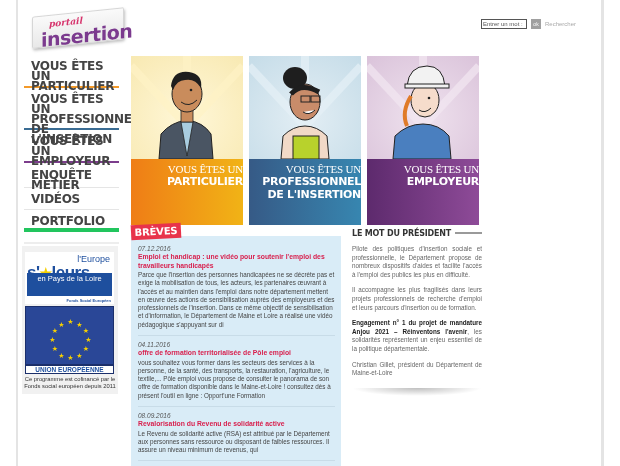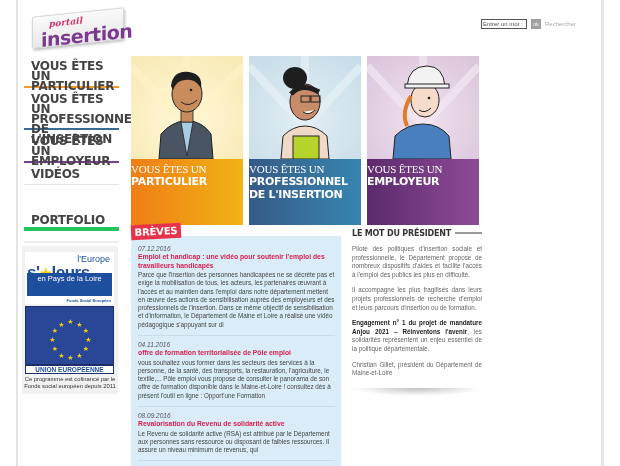--- a/index.html
+++ b/index.html
@@ -23,41 +23,41 @@
   .search-label { font-size: 6px; color: #aaa; margin-left: 4px; }
 
   
   .nav { position: absolute; left: 24px; top: 57px; width: 95px; }
   .nav-item { display: block; font-family: "DejaVu Sans", sans-serif; font-weight: bold; font-size: 12px; color: #444; text-transform: uppercase; padding: 4px 4px 4px 7px; line-height: 10px; letter-spacing: -0.3px; }
   .nav-item.i1 { height: 31px; border-bottom: 2px solid #f39a2a; }
   .nav-item.i2 { height: 42px; border-bottom: 2px solid #3a6c93; padding-top: 6px; }
   .nav-item.i3 { height: 33px; border-bottom: 2px solid #7c3d8c; padding-top: 6px; }
   .nav-item.i4 { height: 25px; border-bottom: 1px solid #e5e5e5; padding-top: 7px; }
   .nav-item.i5 { height: 22px; border-bottom: 1px solid #e5e5e5; padding-top: 6px; }
-  .nav-item.i6 { height: 22px; border-bottom: 4px solid #22c55e; padding-top: 6px; margin-top: 24px; }
+  .nav-item.i6 { height: 22px; border-bottom: 4px solid #22c55e; padding-top: 6px; }
   .nav-sep { height: 2px; background: #ededed; margin-top: 10px; }
 
   
   .eu { position: absolute; left: 22px; top: 246px; width: 96px; height: 148px; background: #f1f1f1; }
   .eu-engage { position: absolute; left: 3px; top: 6px; width: 89px; height: 52px; background: #fff; }
   .eu-leurope { position: absolute; right: 4px; top: 2px; font-size: 9px; color: #1e4f9e; }
   .eu-sengage { position: absolute; left: 2px; top: 11px; font-size: 17px; color: #1e4f9e; font-weight: bold; letter-spacing: -0.5px; }
   .eu-star { color: #f6d000; font-size: 14px; }
   .eu-band { position: absolute; left: 2px; bottom: 8px; width: 85px; height: 23px; background: #1e4f9e; color: #fff; font-size: 7.5px; line-height: 11px; text-align: center; }
   .eu-fse { position: absolute; left: 0; bottom: 1px; width: 89px; text-align: right; font-size: 4px; color: #1e4f9e; padding-right: 3px; font-weight: bold; }
   .eu-flag { position: absolute; left: 3px; top: 60px; width: 89px; height: 59px; background: #2a4797; border: 1px solid #1b2f6b; }
   .eu-flag svg { position: absolute; left: 0; top: 0; }
   .eu-union { position: absolute; left: 3px; top: 119px; width: 89px; height: 9px; background: #fff; border: 1px solid #1b2f6b; font-size: 6.5px; color: #1e4f9e; text-align: center; line-height: 7px; font-weight: bold; }
   .eu-caption { position: absolute; left: 0; top: 130px; width: 96px; font-size: 5.8px; color: #333; text-align: center; line-height: 7px; }
 
   
   .tiles { position: absolute; left: 131px; top: 56px; }
   .tile { position: absolute; top: 0; width: 112px; height: 169px; overflow: hidden; }
   .tile .art { position: absolute; left: 0; top: 0; width: 112px; height: 103px; }
-  .tile .banner { position: absolute; left: 0; top: 103px; width: 112px; height: 66px; text-align: left; color: #fff; }
+  .tile .banner { position: absolute; left: 0; top: 103px; width: 112px; height: 66px; text-align: right; color: #fff; }
   .tile .sub { font-family: "Liberation Serif", serif; font-size: 11px; display: block; margin-top: 4px; letter-spacing: -0.2px; }
   .tile .main { font-family: "DejaVu Sans", sans-serif; font-weight: bold; font-size: 11px; display: block; line-height: 13px; letter-spacing: -0.3px; }
   .t1 { left: 0; } .t1 .art { background: radial-gradient(circle at 50% 60%, #fff7d8, #f8e9b2); }
   .t1 .banner { background: linear-gradient(90deg, #ef7d16, #f1b316); }
   .t2 { left: 118px; } .t2 .art { background: radial-gradient(circle at 50% 60%, #e3eef4, #c5dce8); }
   .t2 .banner { background: linear-gradient(90deg, #365a86, #3786b0); }
   .t3 { left: 236px; } .t3 .art { background: radial-gradient(circle at 50% 60%, #efe2ee, #dac3da); }
   .t3 .banner { background: linear-gradient(90deg, #5d2a6d, #8e4b98); }
 
   
@@ -94,20 +94,21 @@
 <div class="search">
   <input class="search-input" type="text" value="Entrer un mot :" style="">
   <button class="search-ok">ok</button>
   <span class="search-label">Rechercher</span>
 </div>
 
 <nav class="nav">
   <a class="nav-item i1">Vous êtes un particulier</a>
   <a class="nav-item i2">Vous êtes un professionnel de l'insertion</a>
   <a class="nav-item i3">Vous êtes un employeur</a>
+  <a class="nav-item i4">Enquête métier</a>
   <a class="nav-item i5">Vidéos</a>
   <a class="nav-item i6">Portfolio</a>
   <div class="nav-sep"></div>
 </nav>
 
 <div class="eu">
   <a class="eu-engage">
     <span class="eu-leurope">l'Europe</span>
     <span class="eu-sengage"><span>s'</span><span class="eu-star">★</span><span>leurs</span></span>
     <div class="eu-band">en Pays de la Loire</div>

